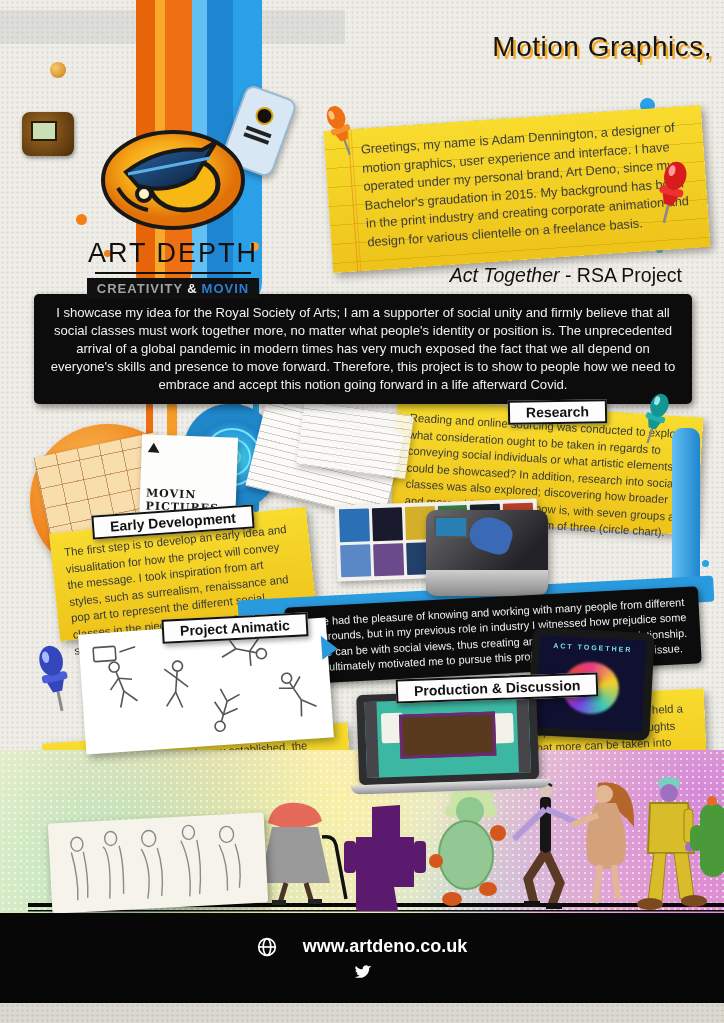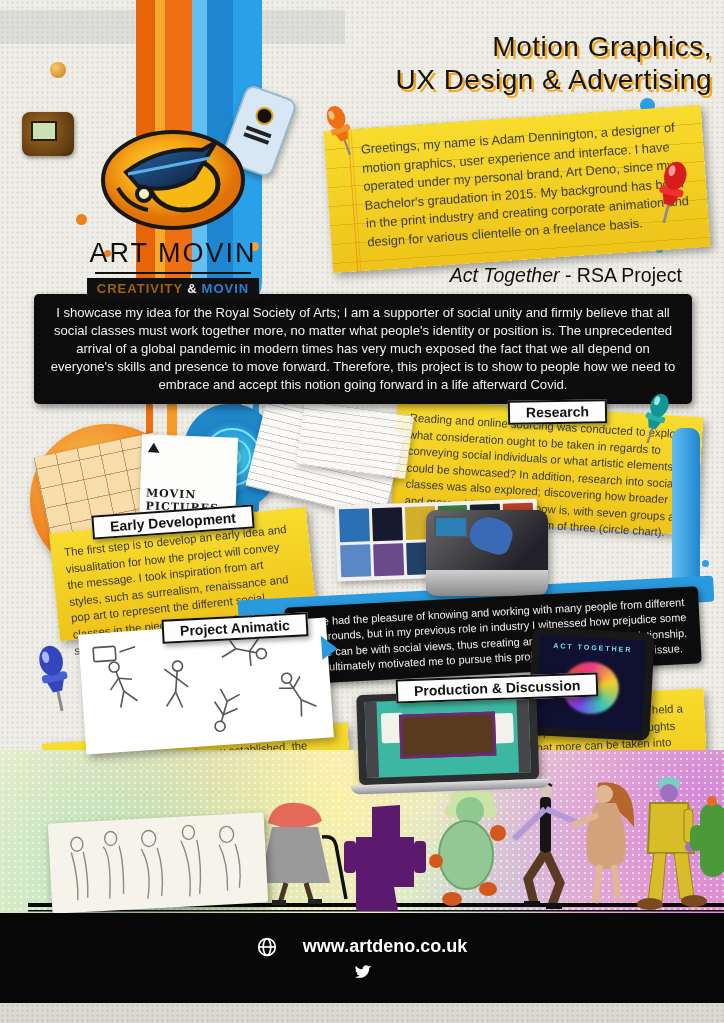--- a/index.html
+++ b/index.html
@@ -48,21 +48,21 @@
 
   
   .title { position:absolute; top:30px; right:12px; text-align:right; font-size:28px; line-height:1.18;
     font-weight:normal; color:#161616; text-shadow:2.5px 2.5px 0 #f5a81e; letter-spacing:.5px; }
 
   
   .logo-wrap { position:absolute; left:84px; top:128px; width:178px; text-align:center; z-index:5; }
   .logo-brand { font-size:27px; letter-spacing:2px; color:#101010; margin-top:2px; }
   .logo-rule { width:156px; border-top:2px solid #111; margin:3px auto 4px; }
   .logo-tagline { display:inline-block; background:#101010; padding:3px 10px; font-weight:bold; font-size:13px; letter-spacing:1px; }
-  .tag-creat { color:#a16207; } .tag-amp { color:#f2f2f2; padding:0 4px; } .tag-depth { color:#2a7fd4; }
+  .tag-creat { color:#a3a3a3; } .tag-amp { color:#f2f2f2; padding:0 4px; } .tag-depth { color:#2a7fd4; }
 
   
   .ynote { position:absolute; background:linear-gradient(180deg,#f8dc2e,#eec31a);
     box-shadow:3px 4px 9px rgba(0,0,0,.35); color:#3a3a3a; line-height:1.45; }
   .ruled { background-image:repeating-linear-gradient(to bottom, transparent 0 18px, rgba(190,150,0,.4) 18px 19px),
     linear-gradient(180deg,#f8dc2e,#eec31a); }
   .intro-note { left:328px; top:118px; width:378px; height:142px; transform:rotate(-4deg);
     padding:12px 14px 10px 36px; font-size:12.8px; color:#3e3e3e; }
   .intro-note::before { content:""; position:absolute; left:24px; top:0; bottom:0; border-left:1px solid rgba(225,120,20,.55);
     box-shadow:3px 0 0 rgba(225,120,20,.35); }
@@ -189,21 +189,20 @@
     </div>
   <div class="coin"></div>
   <div class="phone">
     <div class="cam"></div>
       <div class="bar"></div>
       <div class="bar"></div>
   </div>
 
   <div class="title">
     <div>Motion Graphics,</div>
-    <div>UX Design &amp; Advertising</div>
   </div>
 
   <div class="logo-wrap">
     <svg width="150" height="104" viewBox="0 0 150 104">
       <defs>
         <radialGradient id="g1" cx="45%" cy="40%">
             <stop offset="0%" stop-color="#ffd93a"></stop>
             <stop offset="60%" stop-color="#f5a818"></stop>
             <stop offset="100%" stop-color="#e07008"></stop>
           </radialGradient>
@@ -212,21 +211,21 @@
             <stop offset="100%" stop-color="#0a1a30"></stop>
           </linearGradient>
       </defs>
       <ellipse cx="75" cy="52" rx="70" ry="48" fill="url(#g1)" stroke="#181818" stroke-width="4"></ellipse>
       <ellipse cx="86" cy="56" rx="34" ry="26" fill="#f8b814" stroke="#181818" stroke-width="5"></ellipse>
       <path d="M28 44 Q62 18 104 22 L118 14 L96 50 Q70 66 40 58 Z" fill="url(#g2)" stroke="#181818" stroke-width="4"></path>
       <path d="M30 46 L112 30" stroke="#5ab0e8" stroke-width="3" fill="none"></path>
       <circle cx="46" cy="66" r="7" fill="#fff2c8" stroke="#181818" stroke-width="4"></circle>
       <path d="M20 60 Q30 78 50 82" stroke="#181818" stroke-width="4" fill="none"></path>
     </svg>
-    <div class="logo-brand">ART MOVIN</div>
+    <div class="logo-brand">ART DEPTH</div>
     <div class="logo-rule"></div>
     <div class="logo-tagline">
       <span class="tag-creat">CREATIVITY</span><span class="tag-amp">&amp;</span><span class="tag-depth">MOVIN</span>
     </div>
   </div>
 
   <div class="ynote ruled intro-note">
     <span>Greetings, my name is Adam Dennington, a designer of motion graphics, user experience and interface. I have operated under my personal brand, Art Deno, since my Bachelor's graudation in 2015. My background has been in the print industry and creating corporate animation and design for various clientelle on a freelance basis.</span>
   </div>
 

